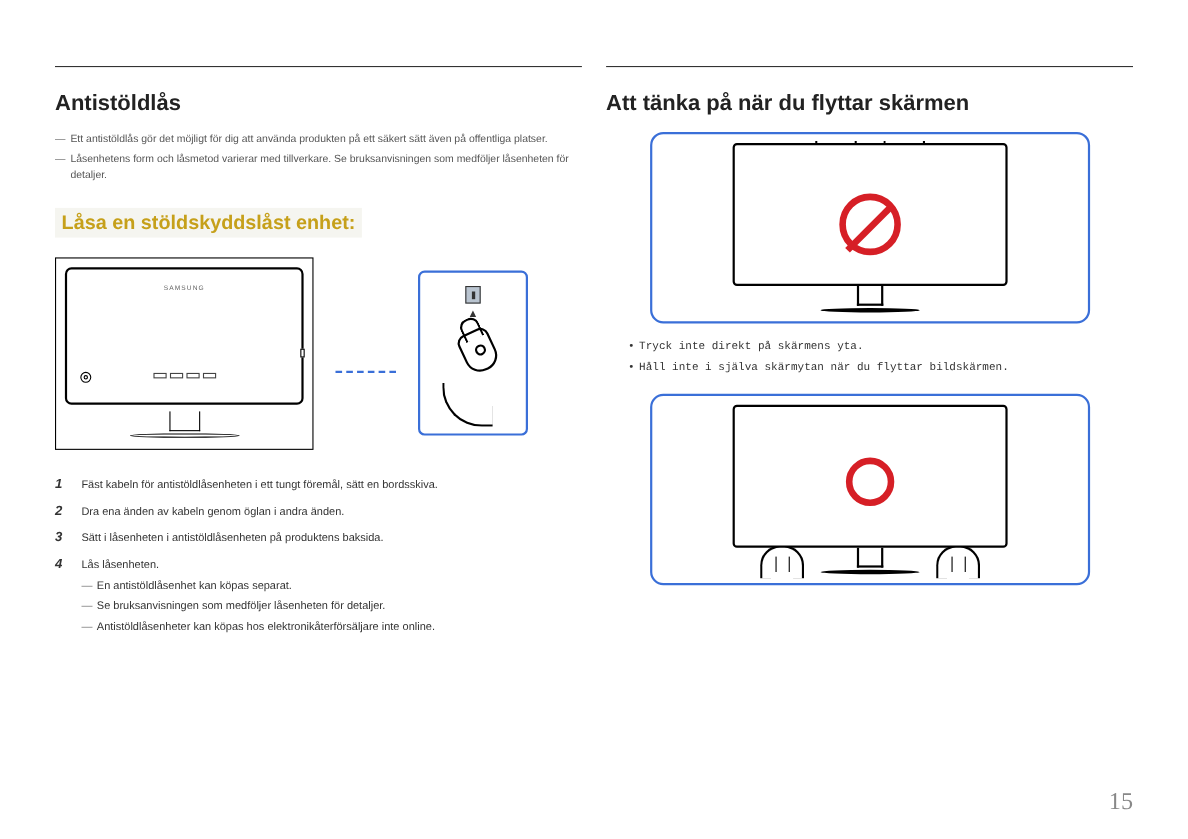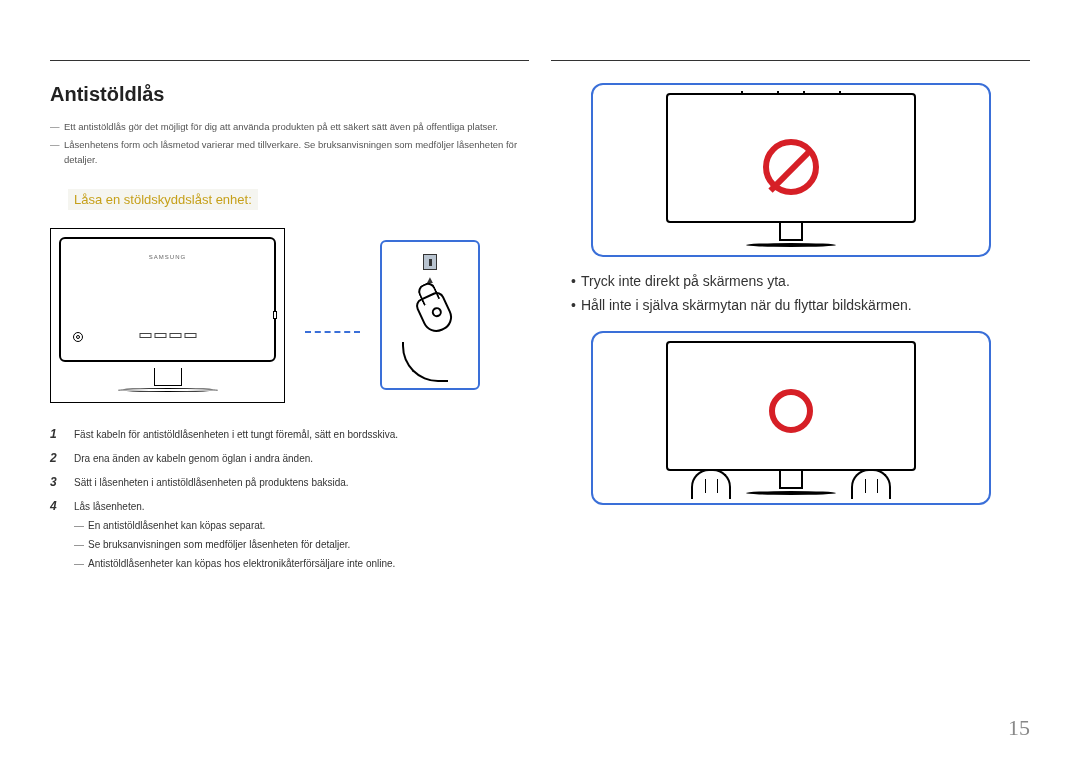--- a/index.html
+++ b/index.html
@@ -34,28 +34,27 @@
   .dashrow {
     display: flex;
     align-items: flex-start;
     font-size: 9.5px;
     line-height: 1.5;
     color: #555;
     margin-bottom: 4px;
   }
   .dashrow .dash { width: 14px; flex: none; color: #777; }
   h3.sub {
-    font-size: 13px;
-    font-weight: 400;
+    font-size: 18px;
+    font-weight: 700;
     color: #c6a01a;
     background: #f5f5f0;
     display: inline-block;
     padding: 3px 6px;
     margin-bottom: 18px;
-    margin-left: 18px;
   }
   .figrow {
     display: flex;
     align-items: center;
     gap: 20px;
     margin-bottom: 24px;
   }
   .monitor-back {
     border: 1.5px solid #000;
     width: 235px;
@@ -223,24 +222,25 @@
   .handb::before, .handb::after {
     content:""; position:absolute; bottom:6px; width:1px; height:14px; background:#000;
   }
   .handb::before{ left:12px;} .handb::after{ left:24px;}
 
   ul.bullets {
     list-style: none;
     margin: 6px 0 18px 20px;
   }
   ul.bullets li {
-    font-size: 14px; color:#333;
+    font-size: 10px; color:#333;
     margin-bottom: 8px;
     position: relative;
     padding-left: 10px;
+    font-family: Liberation Mono, monospace;
   }
   ul.bullets li::before {
     content: "•"; position:absolute; left:0; top:0; color:#333;
   }
   .page-num {
     position: absolute;
     bottom: 22px;
     right: 50px;
     font-size: 22px;
     color: #888;
@@ -326,20 +326,21 @@
                 <span>Antistöldlåsenheter kan köpas hos elektronikåterförsäljare inte online.</span>
               </div>
           </div>
         </div>
       </li>
     </ol>
   </div>
 
   <div class="col">
     <hr class="top">
+    <h2 class="section">Att tänka på när du flyttar skärmen</h2>
 
     <div class="warn-box">
       <div class="monitor-front">
         <div class="hands-top">
           <div class="hand"></div>
             <div class="hand"></div>
         </div>
         <div class="mf-screen">
           <div class="prohibit"></div>
         </div>

